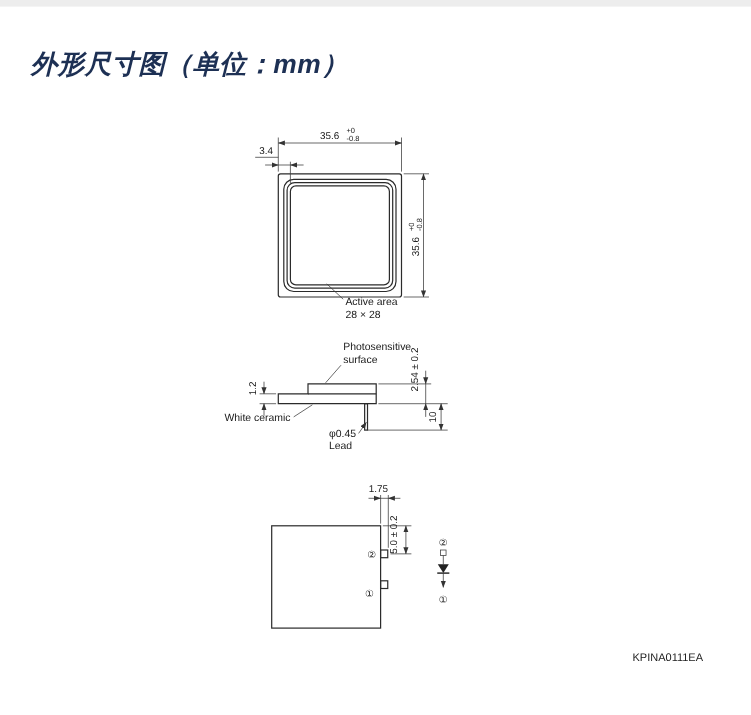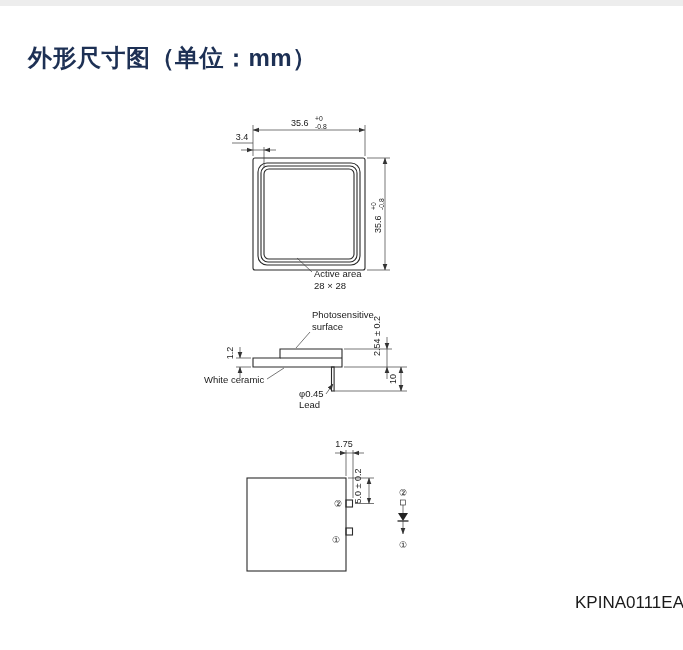--- a/index.html
+++ b/index.html
@@ -1,22 +1,22 @@
 <!DOCTYPE html>
 <html lang="zh"><head>
 <meta charset="utf-8">
 <style>
   * { margin:0; padding:0; box-sizing:border-box; }
   html,body { width:683px; height:650px; background:#ffffff; overflow:hidden;
     font-family:"Liberation Sans","DejaVu Sans",sans-serif; }
   body { position:relative; }
   .top-strip { position:absolute; left:0; top:0; width:683px; height:6px; background:#ededed; }
   .page-title { position:absolute; left:28px; top:42px; font-size:24px; font-weight:600;
-    letter-spacing:0.5px; color:#1d3054; white-space:nowrap; }
-  .doc-code { position:absolute; left:575px; top:593px; font-size:17px; color:#1a1a1a; }
+    letter-spacing:0.5px; color:#1d3054; white-space:nowrap;font-style:italic; }
+  .doc-code { position:absolute; left:575px; top:593px; font-size:10px; color:#1a1a1a; }
   svg { position:absolute; left:0; top:0; }
   .obj { fill:none; stroke:#2b2b2b; stroke-width:1.1; }
   .dim { fill:none; stroke:#3d3d3d; stroke-width:0.7; }
   .t  { font-size:9px;  fill:#1a1a1a; }
   .ts { font-size:6.8px; fill:#1a1a1a; }
   .lbl{ font-size:9.5px; fill:#1a1a1a; }
   .tm { text-anchor:middle; }
   .te { text-anchor:end; }
 </style>
 </head>

